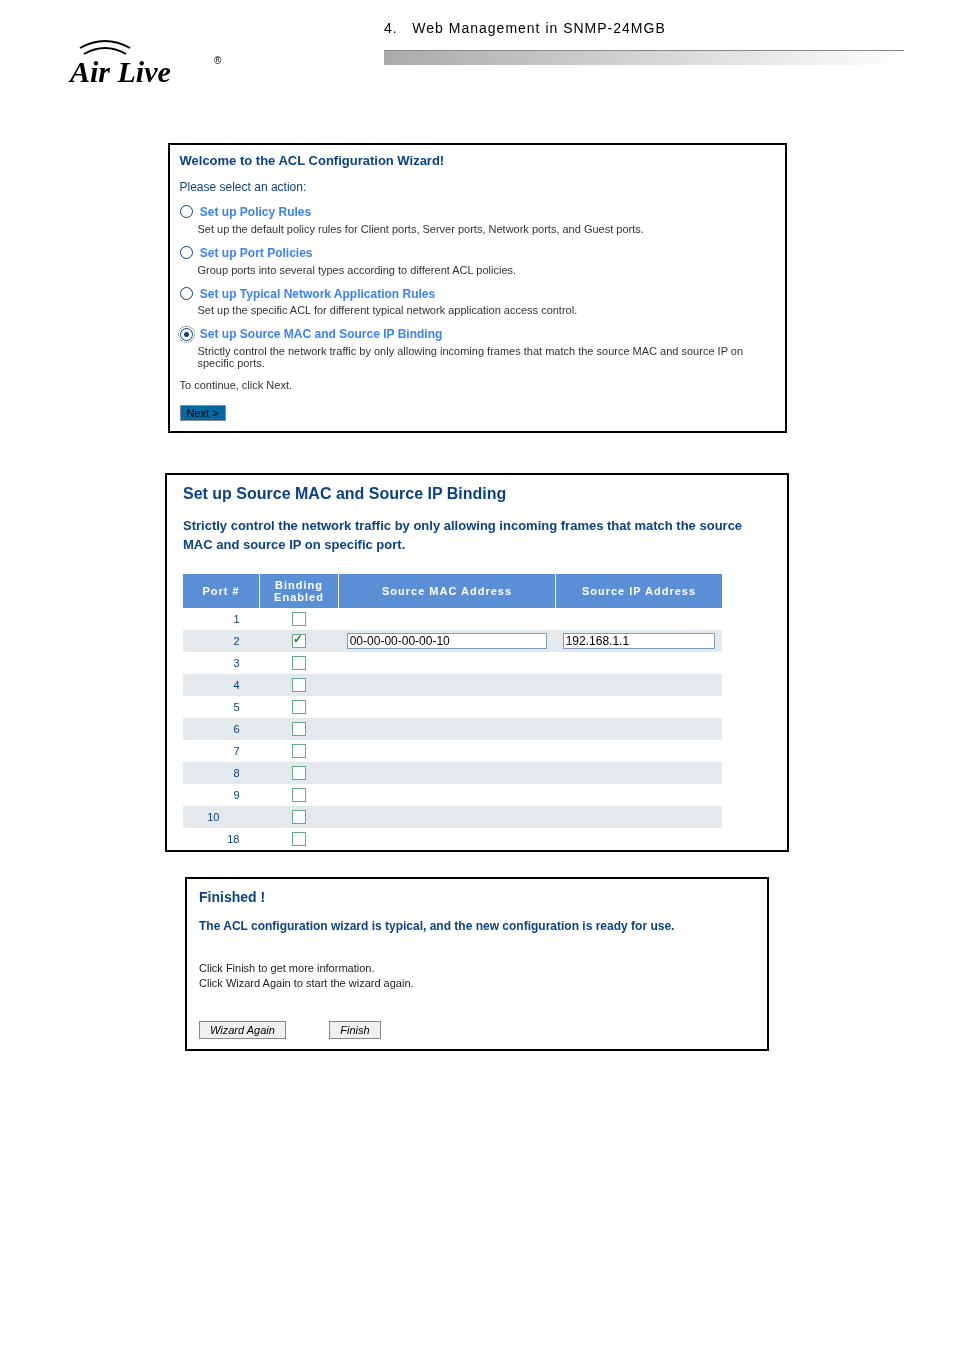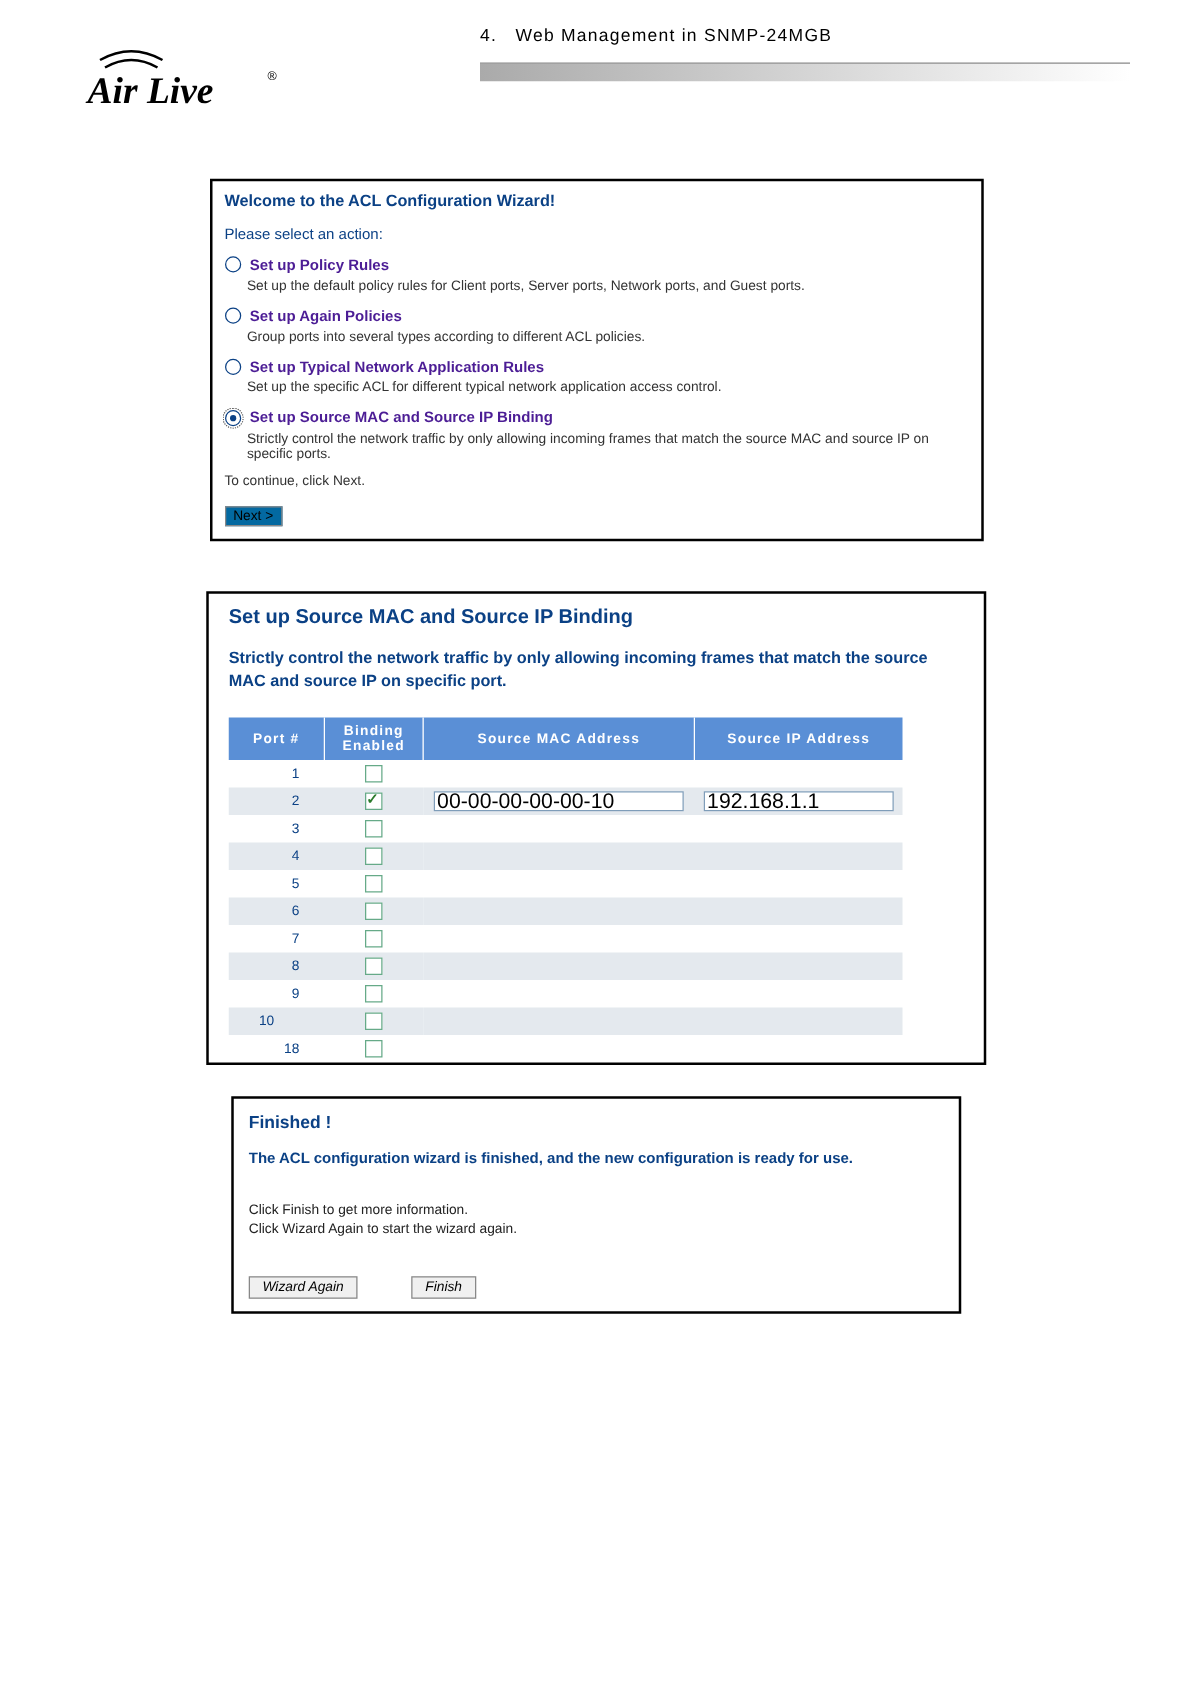--- a/index.html
+++ b/index.html
@@ -40,42 +40,42 @@
     border: 2px solid #000;
     background: #fff;
   }
 
   
   .panel1 { width: 615px; }
   .panel1-inner { padding: 8px 10px 10px 10px; }
   .wiz-title { color: #0b4185; font-weight: bold; font-size: 13px; margin-bottom: 12px; }
   .wiz-sub { color: #0b4185; font-weight: normal; font-size: 12px; margin-bottom: 10px; }
   .opt-row { margin-bottom: 4px; }
-  .opt-label { color: #4c1d95; font-weight: bold; font-size: 12px; vertical-align: middle; }
+  .opt-label { color: #3b82f6; font-weight: bold; font-size: 12px; vertical-align: middle; }
   .opt-desc { color: #333; font-size: 11px; margin: 2px 0 10px 18px; }
   .radio { width:11px;height:11px;border:1px solid #0b4185;border-radius:50%;display:inline-block;vertical-align:middle;margin-right:4px;position:relative;background:#fff;}
   .radio.selected { outline:1px dotted #555; outline-offset:1px;}
   .radio.selected::after{content:'';position:absolute;width:5px;height:5px;border-radius:50%;background:#0b4185;top:3px;left:3px;}
   .cont-text { font-size: 11px; color:#333; margin-top:6px; margin-bottom:14px;}
   .btn-small { border:1px solid #888; background:#0369a1; padding:1px 6px; font-size:11px; display:inline-block;}
 
   
   .panel2 { width: 620px; margin-top:40px; }
   .panel2-head { padding: 10px 12px 20px 16px; }
   .p2-title { color:#0b4185; font-weight:bold; font-size:16px; margin-bottom:14px;}
   .p2-sub   { color:#0b4185; font-weight:bold; font-size:13px; line-height:1.4;}
   table.bind { border-collapse: collapse; margin-left: 16px; margin-bottom:0;}
   table.bind th { background:#5a8fd6; color:#fff; font-size:11px; font-weight:bold; padding:5px 8px; border-right:1px solid #fff; letter-spacing:1px;}
   table.bind th:last-child{border-right:none;}
   table.bind td { font-size:11px; text-align:center; padding:2px 4px; height:18px;}
   table.bind tr.even td { background:#e4e9ee;}
   .col-port{width:60px;} .col-be{width:62px;} .col-mac{width:200px;} .col-ip{width:150px;}
   .cb{width:12px;height:12px;border:1px solid #6a8;display:inline-block;background:#fff;position:relative;vertical-align:middle;}
   .cb.checked::after{content:'✓';position:absolute;top:-3px;left:0;color:#2a7a2a;font-size:12px;font-weight:bold;}
-  .txtcell{border:1px solid #7f9db9;background:#fff;width:96%;height:16px;font-size:17px;padding:0 2px;box-sizing:border-box;text-align:left;}
+  .txtcell{border:1px solid #7f9db9;background:#fff;width:96%;height:16px;font-size:12px;padding:0 2px;box-sizing:border-box;text-align:left;}
 
   
   .panel3 { width: 580px; margin-top:25px; margin-bottom:60px; border:2.5px solid #000;}
   .panel3-inner{ padding:10px 12px;}
   .p3-title{color:#0b4185;font-weight:bold;font-size:14px;margin-bottom:14px;}
   .p3-sub{color:#0b4185;font-weight:bold;font-size:12px;margin-bottom:28px;}
   .p3-text{font-size:11px;color:#222;line-height:1.4;margin-bottom:30px;}
   .btn-med{border:1px solid #888;background:#f0f0f0;padding:2px 10px;font-size:11px;display:inline-block;margin-right:40px;font-style:italic;}
 </style>
 </head>
@@ -99,21 +99,21 @@
   </div>
 </div>
 
 <div class="panel panel1">
   <div class="panel1-inner">
     <div class="wiz-title">Welcome to the ACL Configuration Wizard!</div>
     <div class="wiz-sub">Please select an action:</div>
     <div id="wizard-options">
         <div class="opt-row"><span class="radio"></span> <span class="opt-label">Set up Policy Rules</span></div>
         <div class="opt-desc">Set up the default policy rules for Client ports, Server ports, Network ports, and Guest ports.</div>
-        <div class="opt-row"><span class="radio"></span> <span class="opt-label">Set up Again Policies</span></div>
+        <div class="opt-row"><span class="radio"></span> <span class="opt-label">Set up Port Policies</span></div>
         <div class="opt-desc">Group ports into several types according to different ACL policies.</div>
         <div class="opt-row"><span class="radio"></span> <span class="opt-label">Set up Typical Network Application Rules</span></div>
         <div class="opt-desc">Set up the specific ACL for different typical network application access control.</div>
         <div class="opt-row"><span class="radio selected"></span> <span class="opt-label">Set up Source MAC and Source IP Binding</span></div>
         <div class="opt-desc">Strictly control the network traffic by only allowing incoming frames that match the source MAC and source IP on specific ports.</div>
       </div>
     <div class="cont-text">To continue, click Next.</div>
     <span class="btn-small">Next &gt;</span>
   </div>
 </div>
@@ -199,21 +199,21 @@
           <td></td>
           <td></td>
         </tr>
       </tbody>
   </table>
 </div>
 
 <div class="panel panel3">
   <div class="panel3-inner">
     <div class="p3-title">Finished !</div>
-    <div class="p3-sub">The ACL configuration wizard is finished, and the new configuration is ready for use.</div>
+    <div class="p3-sub">The ACL configuration wizard is typical, and the new configuration is ready for use.</div>
     <div class="p3-text">
       <span>Click Finish to get more information.</span><br>
       <span>Click Wizard Again to start the wizard again.</span>
     </div>
     <span class="btn-med">Wizard Again</span>
     <span class="btn-med">Finish</span>
   </div>
 </div>
 
 </body></html>

